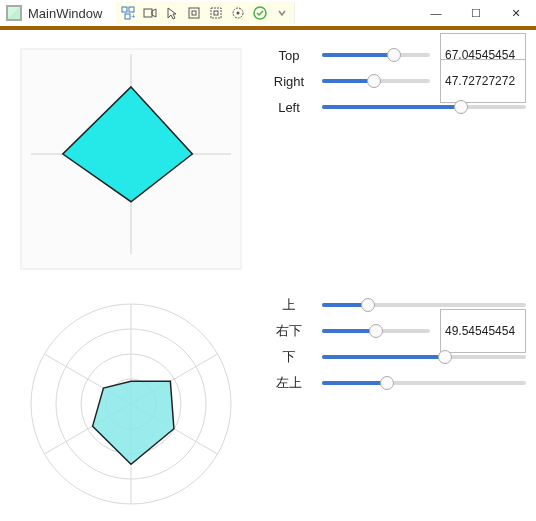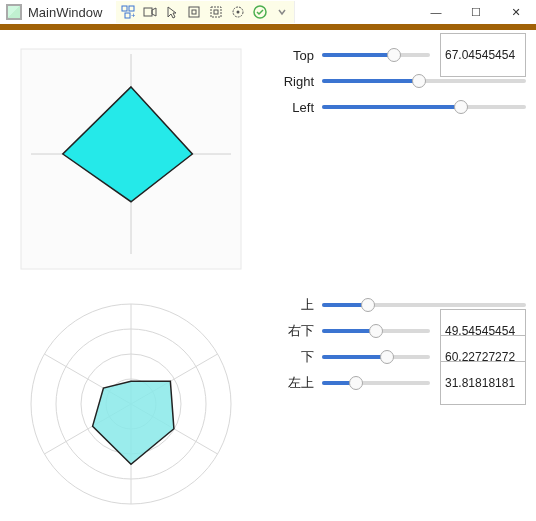--- a/index.html
+++ b/index.html
@@ -9,21 +9,21 @@
     background: #fff;
     width: 536px;
     height: 521px;
     overflow: hidden;
   }
   .titlebar {
     height: 30px;
     display: flex;
     align-items: center;
     background: #fff;
-    border-bottom: 6px solid #a16207;
+    border-bottom: 4px solid #a16207;
     padding: 0 0 0 6px;
   }
   .app-icon {
     width: 16px; height: 16px;
     border: 2px solid #aaa;
     background: linear-gradient(135deg,#d0f8e0 50%,#c0f0d0 50%);
     margin-right: 6px;
   }
   .titlebar-title { font-size: 13px; color: #333; flex: 0 0 auto; }
   .titlebar-tools {
@@ -49,21 +49,21 @@
     font-size: 11px; color: #333; cursor: pointer;
   }
   .content { display: flex; flex-direction: column; padding: 4px 6px; }
   .section { display: flex; margin-bottom: 10px; }
   .chart-box { width: 250px; height: 240px; position: relative; }
   .controls { flex: 1 1 auto; padding: 8px 4px 0 8px; }
   .row {
     display: flex; align-items: center; height: 26px;
   }
   .row-label {
-    width: 58px; text-align: right; font-size: 13px; color: #222;
+    width: 58px; text-align: center; font-size: 13px; color: #222;
     padding-right: 8px;
   }
   .slider-wrap { flex: 1 1 auto; position: relative; height: 20px; }
   .slider-track {
     position: absolute; left: 0; right: 0; top: 8px; height: 4px;
     background: #d9d9d9; border-radius: 2px;
   }
   .slider-fill {
     position: absolute; left: 0; top: 8px; height: 4px;
     background: #3b74d1; border-radius: 2px;
@@ -163,20 +163,21 @@
           </div>
           <input class="value-box" value="67.04545454" style="">
         </div>
         <div class="row">
           <div class="row-label">Right</div>
           <div class="slider-wrap">
             <div class="slider-track"></div>
             <div class="slider-fill" style="width: 47.7273%;"></div>
             <div class="slider-thumb" style="left: 47.7273%;"></div>
           </div>
+          <input class="value-box" value="47.72727272" style="">
         </div>
         <div class="row">
           <div class="row-label">Left</div>
           <div class="slider-wrap">
             <div class="slider-track"></div>
             <div class="slider-fill" style="width: 68.1818%;"></div>
             <div class="slider-thumb" style="left: 68.1818%;"></div>
           </div>
         </div>
       </div>
@@ -216,26 +217,24 @@
           </div>
           <input class="value-box" value="49.54545454" style="">
         </div>
         <div class="row">
           <div class="row-label">下</div>
           <div class="slider-wrap">
             <div class="slider-track"></div>
             <div class="slider-fill" style="width: 60.2273%;"></div>
             <div class="slider-thumb" style="left: 60.2273%;"></div>
           </div>
-          <input class="value-box" value="60.22727272" style="">
         </div>
         <div class="row">
           <div class="row-label">左上</div>
           <div class="slider-wrap">
             <div class="slider-track"></div>
             <div class="slider-fill" style="width: 31.8182%;"></div>
             <div class="slider-thumb" style="left: 31.8182%;"></div>
           </div>
-          <input class="value-box" value="31.81818181" style="">
         </div>
       </div>
   </div>
 </div>
 
 </body></html>

